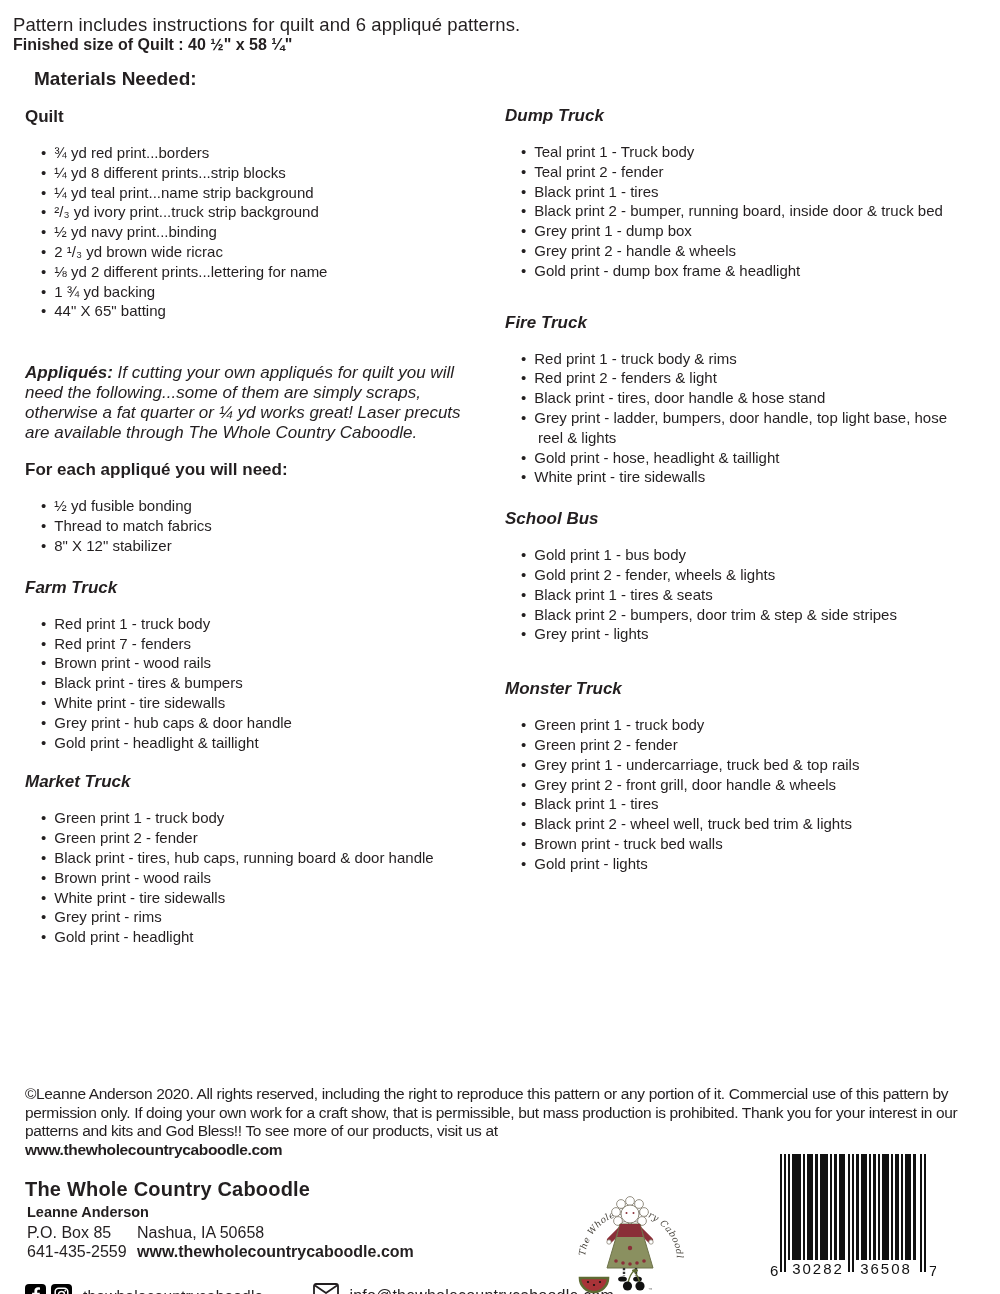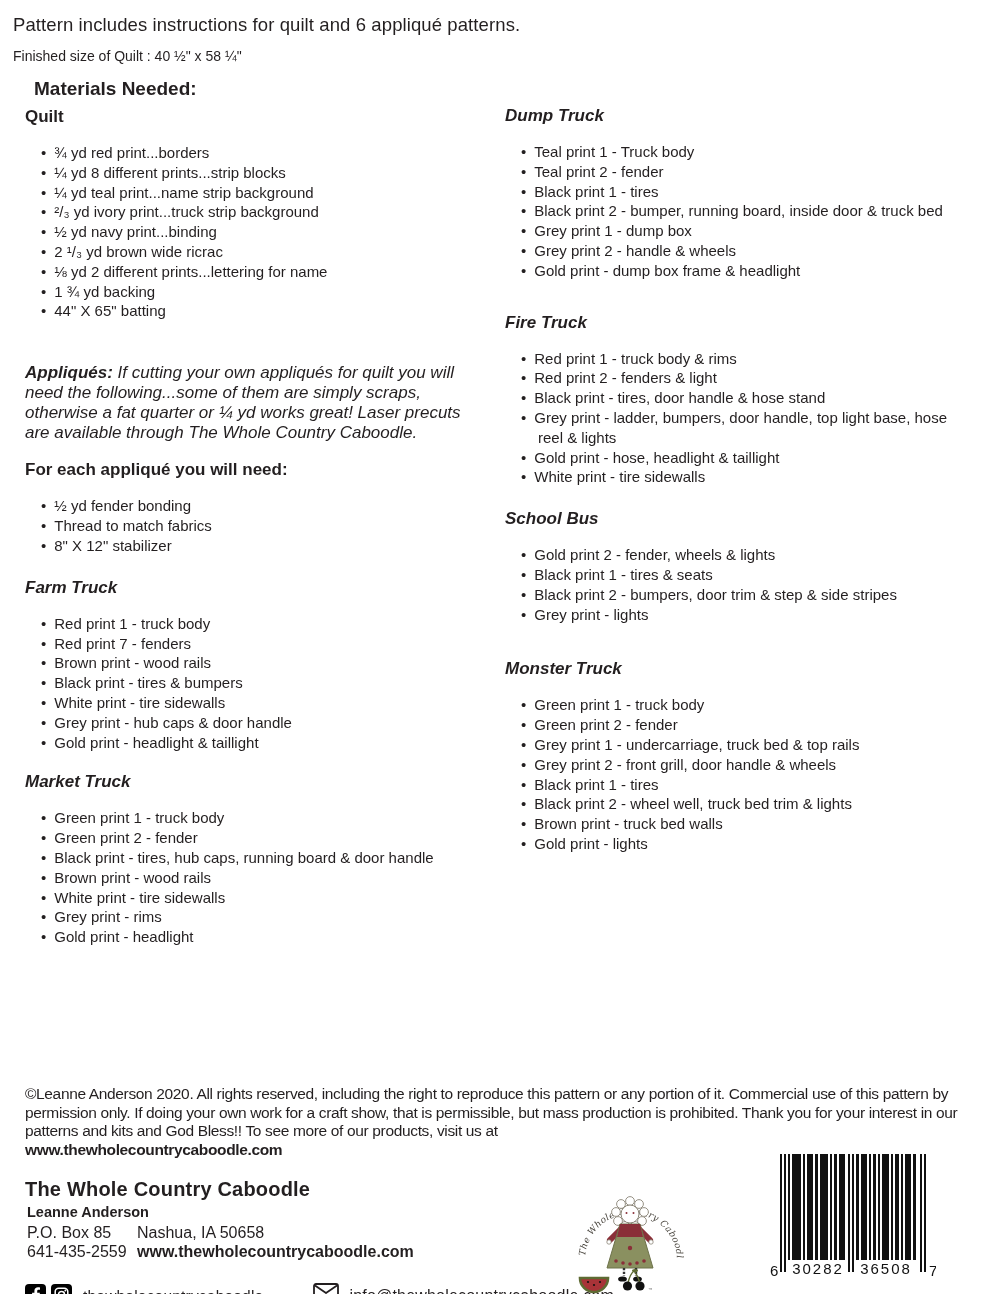--- a/index.html
+++ b/index.html
@@ -6,21 +6,21 @@
   body{
     width:1000px;height:1294px;background:#ffffff;color:#231f20;
     font-family:"Liberation Sans","DejaVu Sans",sans-serif;
     position:relative;overflow:hidden;
   }
   .page{position:relative;width:1000px;height:1294px;}
 
   
   .header{position:absolute;left:13px;top:14px;width:950px;}
   .intro{font-size:18.5px;letter-spacing:.1px;}
-  .finished{font-size:14px;font-weight:normal;margin-top:12px;}
+  .finished{font-size:16px;font-weight:bold;margin-top:0;}
   .materials{font-size:19px;font-weight:bold;margin-top:14px;margin-left:21px;}
 
   
   .cols{position:absolute;left:25px;top:100px;display:flex;}
   .col-left{width:480px;}
   .col-right{width:475px;}
 
   .sec-title{font-size:17px;font-weight:bold;line-height:20px;}
   .sec-title.it{font-style:italic;}
   ul.b{list-style:none;margin:16px;padding:0;font-size:15px;line-height:19.8px;}
@@ -94,21 +94,21 @@
           <li>2 ¹/₃ yd brown wide ricrac</li>
           <li>⅛ yd 2 different prints...lettering for name</li>
           <li>1 ¾ yd backing</li>
           <li>44" X 65" batting</li>
         </ul>
 
       <div class="note mt-note"><b>Appliqués:</b> <span>If cutting your own appliqués for quilt you will need the following...some of them are simply scraps, otherwise a fat quarter or ¼ yd works great! Laser precuts are available through The Whole Country Caboodle.</span></div>
 
       <div class="sec-title mt-each">For each appliqué you will need:</div>
       <ul class="b">
-          <li>½ yd fender bonding</li>
+          <li>½ yd fusible bonding</li>
           <li>Thread to match fabrics</li>
           <li>8" X 12" stabilizer</li>
         </ul>
 
       <div class="sec-title it mt-farm">Farm Truck</div>
       <ul class="b">
           <li>Red print 1 - truck body</li>
           <li>Red print 7 - fenders</li>
           <li>Brown print - wood rails</li>
           <li>Black print - tires &amp; bumpers</li>
@@ -146,20 +146,21 @@
           <li>Red print 1 - truck body &amp; rims</li>
           <li>Red print 2 - fenders &amp; light</li>
           <li>Black print - tires, door handle &amp; hose stand</li>
           <li>Grey print - ladder, bumpers, door handle, top light base, hose reel &amp; lights</li>
           <li>Gold print - hose, headlight &amp; taillight</li>
           <li>White print - tire sidewalls</li>
         </ul>
 
       <div class="sec-title it mt-school">School Bus</div>
       <ul class="b mt-dlist">
+          <li>Gold print 1 - bus body</li>
           <li>Gold print 2 - fender, wheels &amp; lights</li>
           <li>Black print 1 - tires &amp; seats</li>
           <li>Black print 2 - bumpers, door trim &amp; step &amp; side stripes</li>
           <li>Grey print - lights</li>
         </ul>
 
       <div class="sec-title it mt-monster">Monster Truck</div>
       <ul class="b mt-dlist">
           <li>Green print 1 - truck body</li>
           <li>Green print 2 - fender</li>

